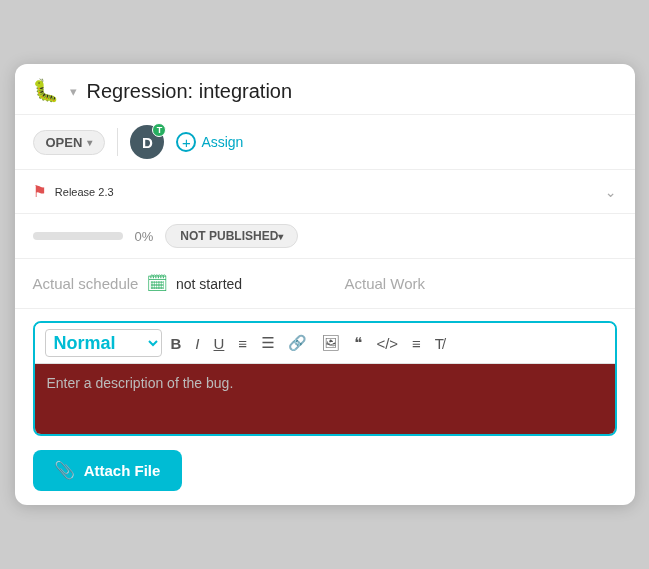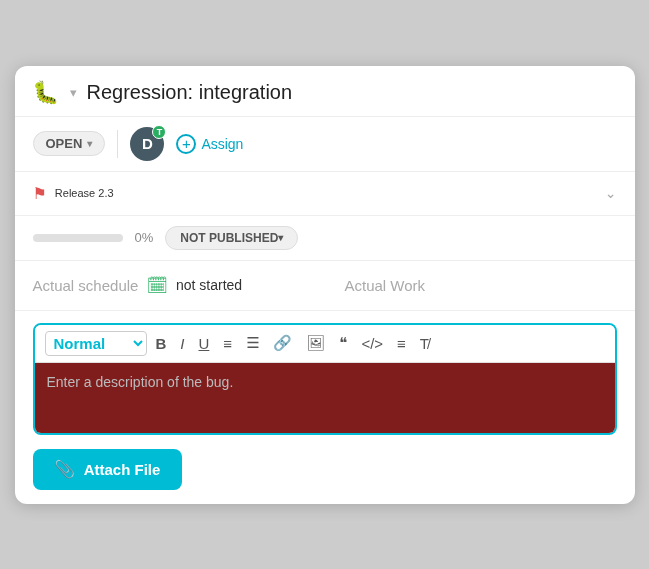--- a/index.html
+++ b/index.html
@@ -233,21 +233,21 @@
       align-items: center;
       padding: 6px 10px;
       border-bottom: 1px solid #e0e0e0;
       gap: 4px;
       background: #fff;
     }
     .toolbar-select {
       border: 1px solid #ccc;
       border-radius: 4px;
       padding: 2px 4px;
-      font-size: 15px;
+      font-size: 18px;
       color: #00bcd4;
       background: #fff;
       cursor: pointer;
       font-weight: 600;
       min-width: 80px;
     }
     .tb-btn {
       background: none;
       border: none;
       cursor: pointer;

